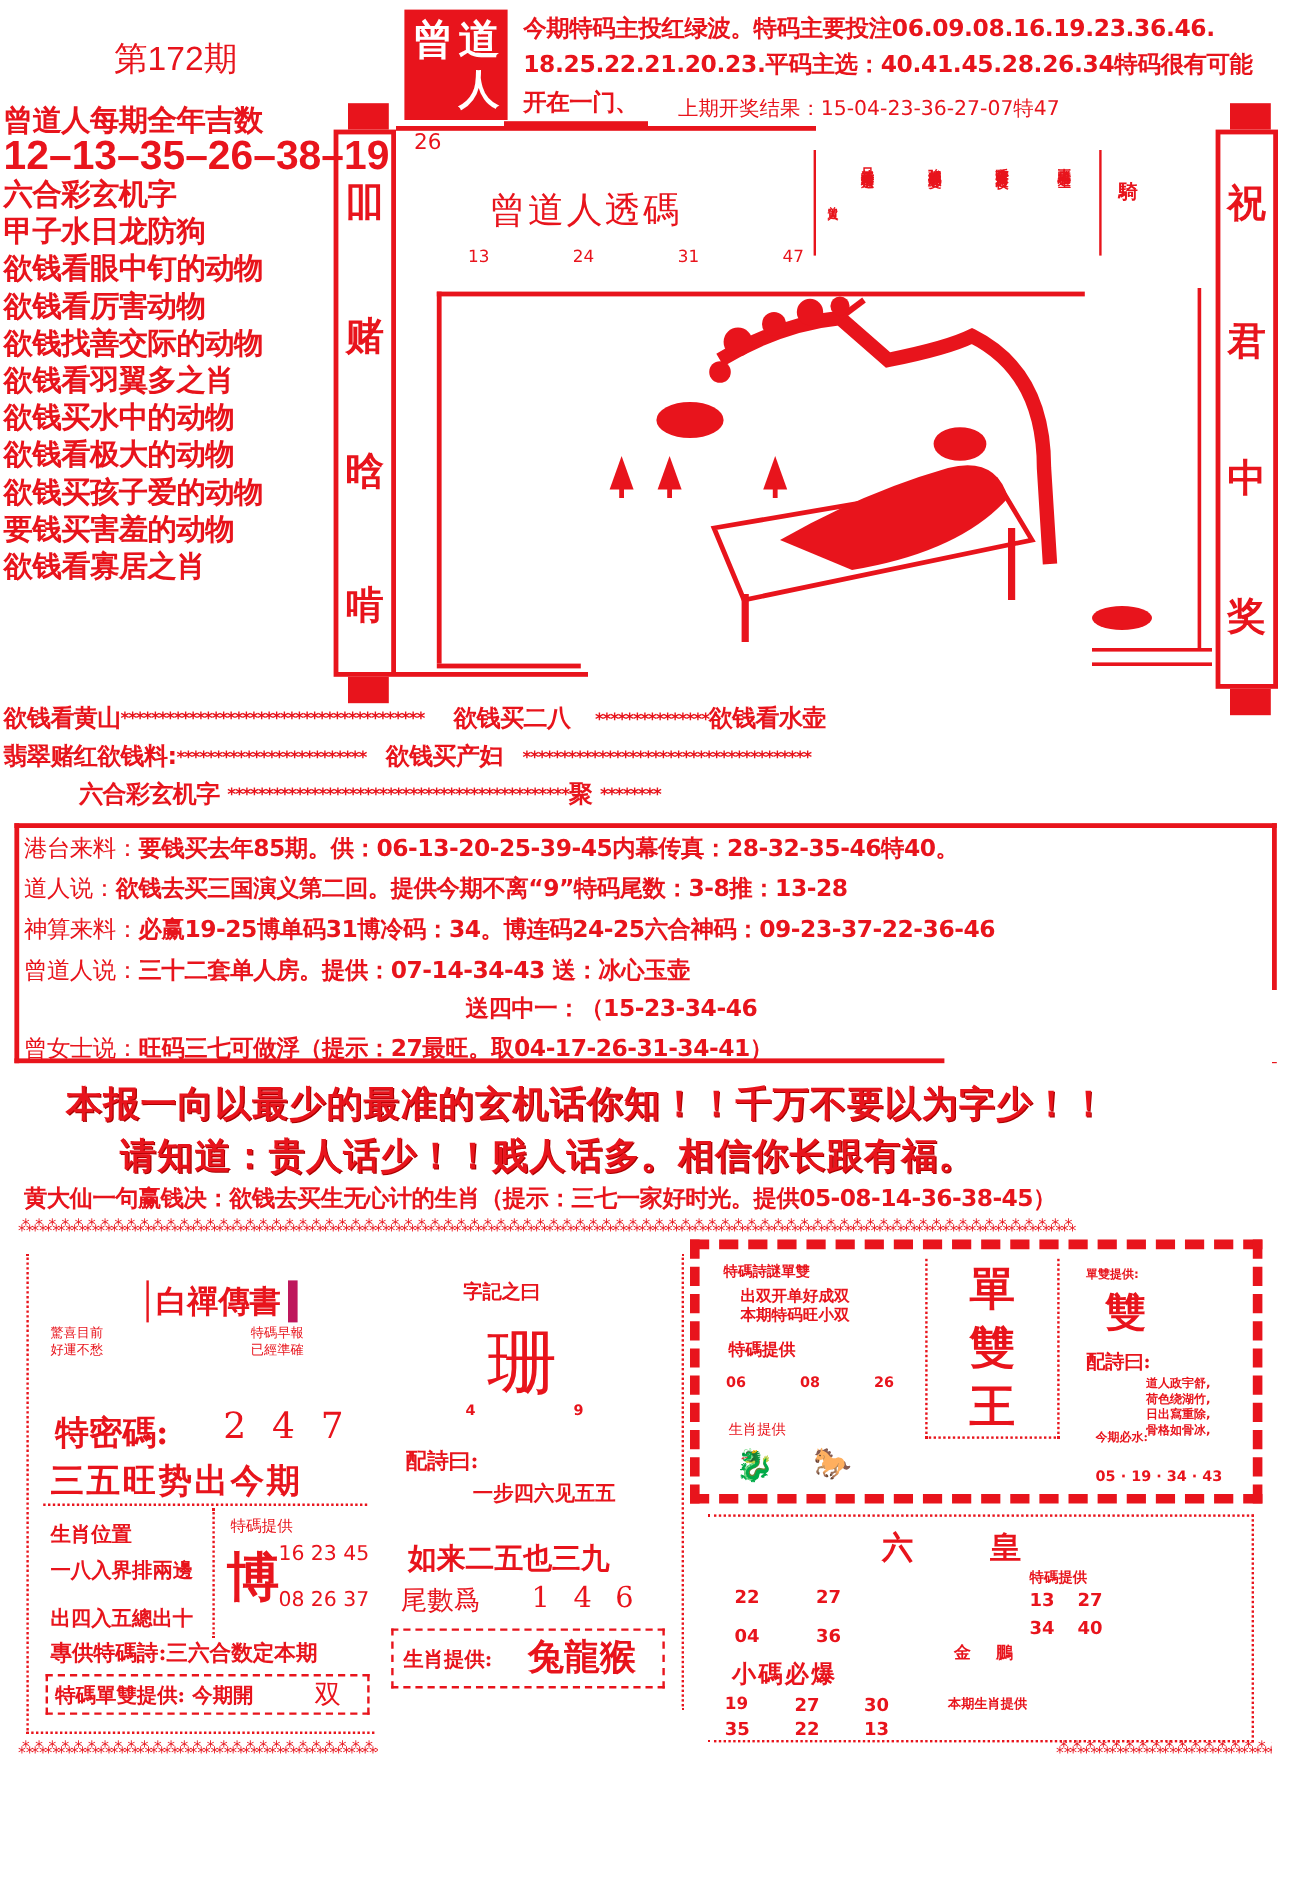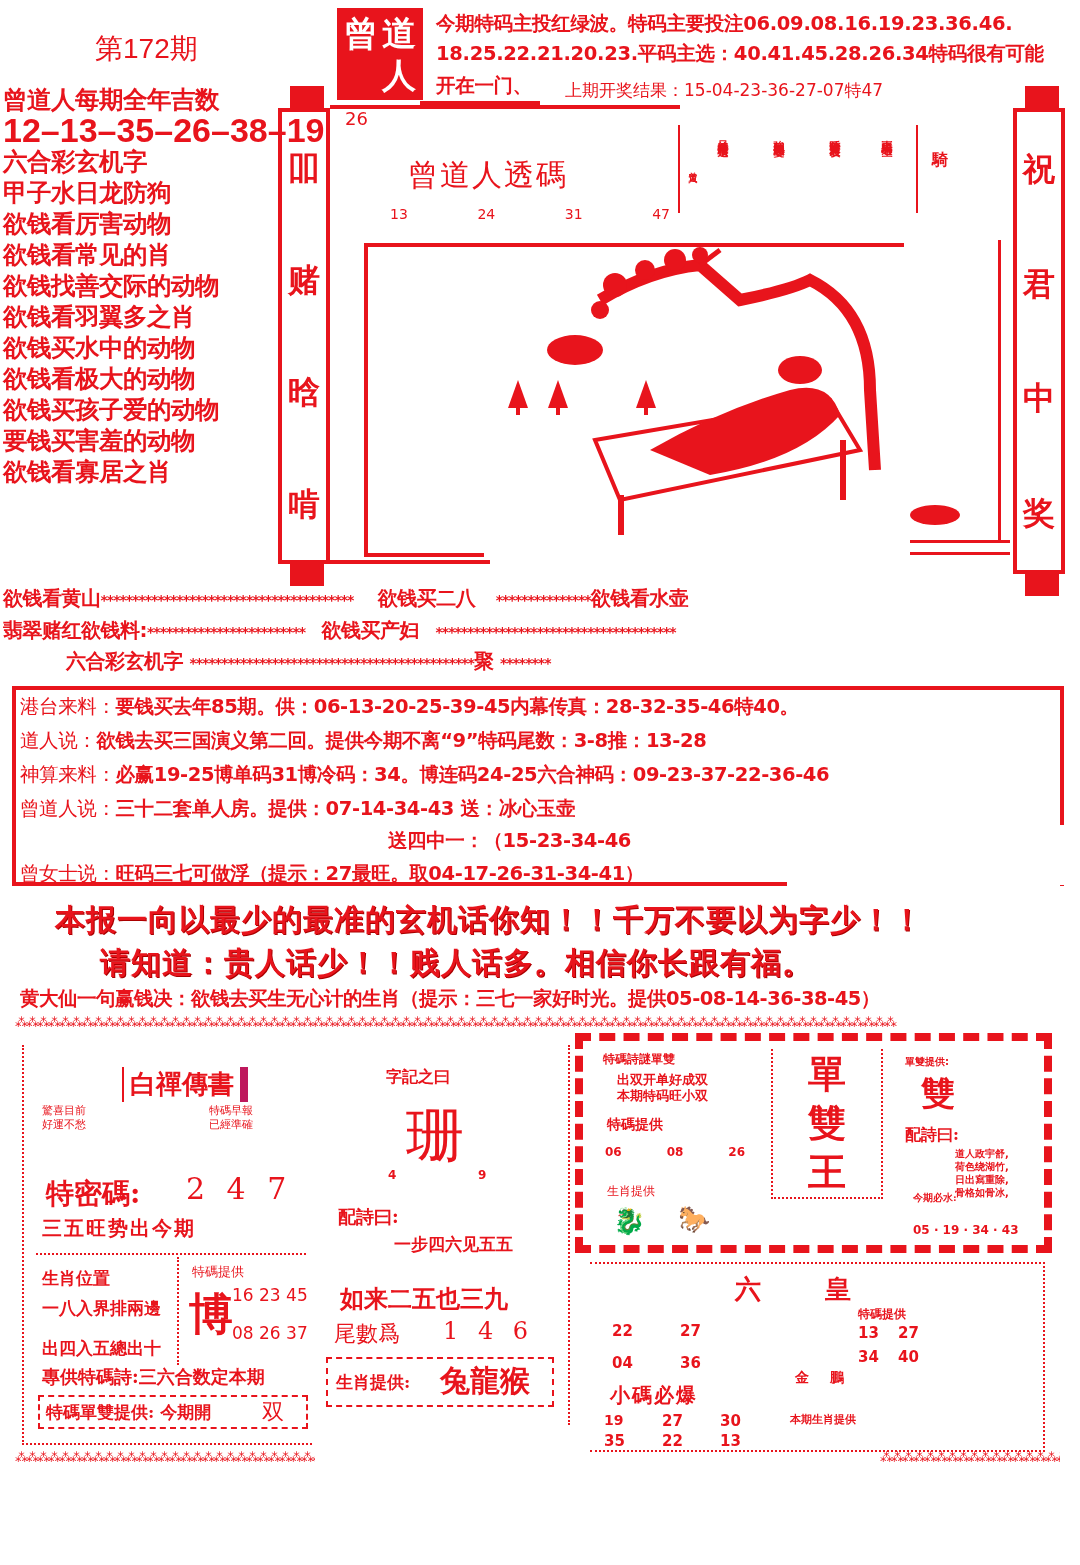--- a/index.html
+++ b/index.html
@@ -102,22 +102,22 @@
 <div class="abs head-line l2">18.25.22.21.20.23.平码主选：40.41.45.28.26.34特码很有可能</div>
 <div class="abs head-line l3">开在一门、</div>
 <div class="abs last-result">上期开奖结果：15-04-23-36-27-07特47</div>
 <div class="abs head-rule"></div>
 
 <div class="abs left-list">
   <div>曾道人每期全年吉数</div>
   <div class="num">12–13–35–26–38–19</div>
   <div>六合彩玄机字</div>
   <div>甲子水日龙防狗</div>
+  <div>欲钱看眼中钉的动物</div>
   <div>欲钱看厉害动物</div>
-  <div>欲钱看常见的肖</div>
   <div>欲钱找善交际的动物</div>
   <div>欲钱看羽翼多之肖</div>
   <div>欲钱买水中的动物</div>
   <div>欲钱看极大的动物</div>
   <div>欲钱买孩子爱的动物</div>
   <div>要钱买害羞的动物</div>
   <div>欲钱看寡居之肖</div>
 </div>
 
 <div class="abs scroll scroll-left">
@@ -238,21 +238,21 @@
 <div class="abs deco-border">⁂⁂⁂⁂⁂⁂⁂⁂⁂⁂⁂⁂⁂⁂⁂⁂⁂⁂⁂⁂⁂⁂⁂⁂⁂⁂⁂⁂⁂⁂⁂⁂⁂⁂⁂⁂⁂⁂⁂⁂⁂⁂⁂⁂⁂⁂⁂⁂⁂⁂⁂⁂⁂⁂⁂⁂⁂⁂⁂⁂⁂⁂⁂⁂⁂⁂⁂⁂⁂⁂⁂⁂⁂⁂⁂⁂⁂⁂⁂⁂</div>
 
 <div class="abs panel-a">
   <div class="abs serif bold" style="left:70px; top:22px; font-size:26px; border-left:2px solid #e8141c; border-right:8px solid #be185d; padding:0 6px;margin-left:28px;">白禪傳書</div>
   <div class="abs t-sm serif" style="left:18px; top:58px;">驚喜目前</div>
   <div class="abs t-sm serif" style="left:18px; top:72px;">好運不愁</div>
   <div class="abs t-sm serif" style="left:185px; top:58px;">特碼早報</div>
   <div class="abs t-sm serif" style="left:185px; top:72px;">已經準確</div>
   <div class="abs serif bold" style="left:22px; top:130px; font-size:28px;">特密碼:</div>
   <div class="abs serif" style="left:162px; top:126px; font-size:30px; letter-spacing:6px;">2 4 7</div>
-  <div class="abs serif bold" style="left:18px; top:170px; font-size:20px; letter-spacing:2px;">三五旺势出今期</div>
+  <div class="abs serif bold" style="left:18px; top:170px; font-size:28px; letter-spacing:2px;">三五旺势出今期</div>
   <div class="abs" style="left:12px; top:208px; width:270px; border-top:2px dotted #e8141c;"></div>
   <div class="abs serif bold" style="left:18px; top:222px; font-size:17px;">生肖位置</div>
   <div class="abs serif bold" style="left:18px; top:252px; font-size:17px;">一八入界排兩邊</div>
   <div class="abs serif bold" style="left:18px; top:292px; font-size:17px;">出四入五總出十</div>
   <div class="abs" style="left:153px; top:212px; height:108px; border-left:2px dotted #e8141c;"></div>
   <div class="abs serif" style="left:168px; top:218px; font-size:13px;">特碼提供</div>
   <div class="abs serif bold" style="left:165px; top:240px; font-size:44px;">博</div>
   <div class="abs" style="left:208px; top:240px; font-size:17px;">16 23 45</div>
   <div class="abs" style="left:208px; top:278px; font-size:17px;">08 26 37</div>
   <div class="abs serif bold" style="left:18px; top:320px; font-size:18px;">專供特碼詩:三六合数定本期</div>

